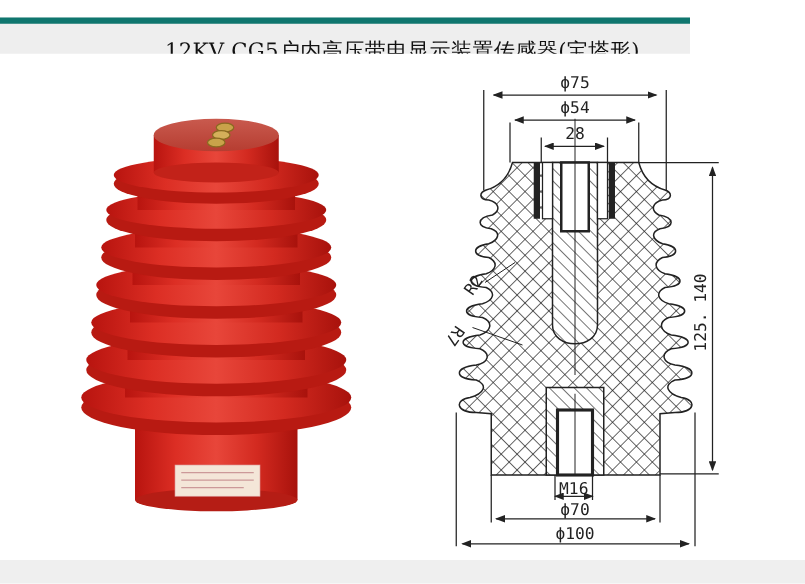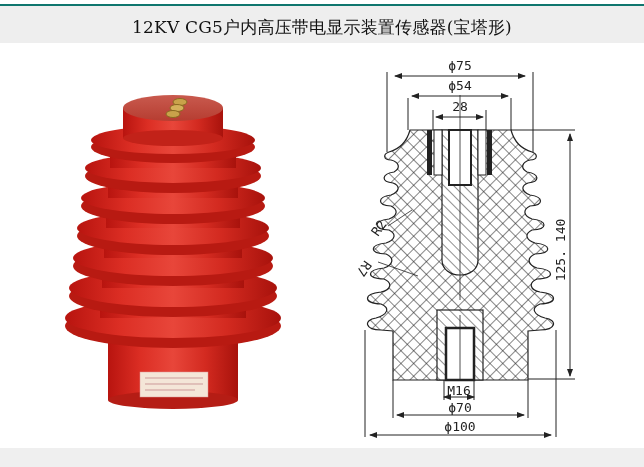--- a/index.html
+++ b/index.html
@@ -1,17 +1,17 @@
 <!DOCTYPE html>
 <html><head>
 <meta charset="utf-8">
 <style>
   html,body{margin:0;padding:0;}
   body{width:644px;height:467px;background:#fff;position:relative;overflow:hidden;font-family:"DejaVu Serif",serif;}
-  .titlebar{position:absolute;left:0;top:4px;width:644px;height:43px;background:#eeeeee;border-top:2px solid #0f766e;border-bottom:1px dashed #cfcfcf;box-sizing:border-box;}
+  .titlebar{position:absolute;left:0;top:14px;width:552px;height:43px;background:#eeeeee;border-top:5px solid #0f766e;border-bottom:1px dashed #cfcfcf;box-sizing:border-box;}
   .title{position:absolute;left:0;top:10px;width:644px;text-align:center;font-size:17px;color:#111;letter-spacing:0.2px;}
   .content{position:absolute;left:0;top:43px;width:644px;height:405px;background:#fff;}
   .footer{position:absolute;left:0;top:448px;width:644px;height:19px;background:#efefef;}
   .photo{position:absolute;left:55px;top:50px;width:240px;height:380px;}
   .drawing{position:absolute;left:350px;top:50px;width:260px;height:395px;}
   .dim{font-family:"DejaVu Sans Mono",monospace;font-size:13px;fill:#222;}
 </style>
 </head>
 <body>
 

